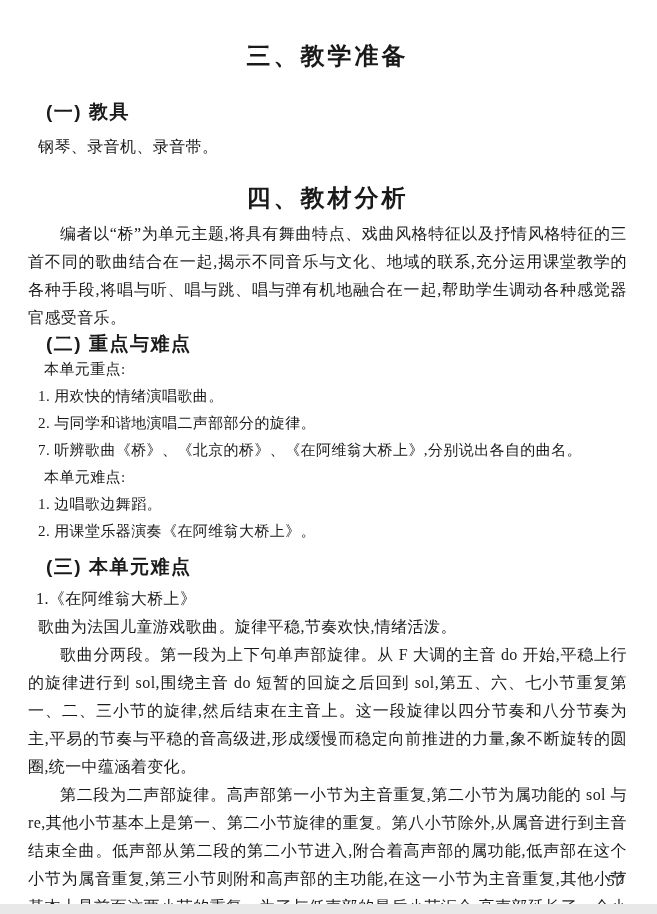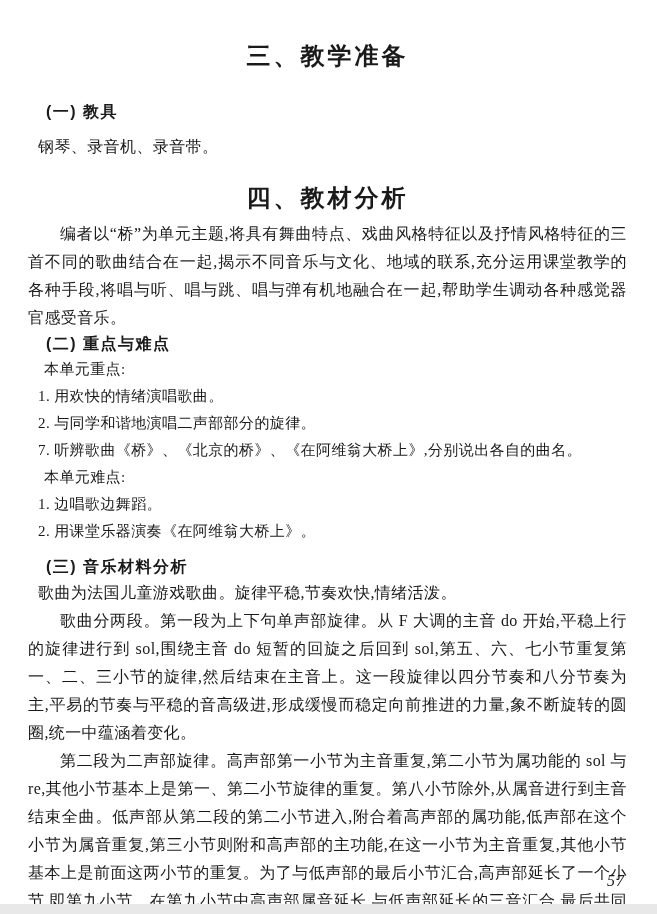--- a/index.html
+++ b/index.html
@@ -23,21 +23,21 @@
     font-size: 24px;
     letter-spacing: 3px;
     line-height: 28px;
   }
   .h1-top    { margin-top: 12px; }
   .h1-second { margin-top: 26px; }
   
   .h2 {
     font-family: "Liberation Sans", "DejaVu Sans", sans-serif;
     font-weight: bold;
-    font-size: 16px;
+    font-size: 19px;
     letter-spacing: 1.5px;
     line-height: 24px;
     padding-left: 18px;
   }
   .h2-aids     { margin-top: 30px; }
   .h2-intent   { margin-top: 28px; }
   .h2-points   { }
   .h2-material { margin-top: 10px; }
   
   .body-text {
@@ -87,22 +87,23 @@
 
   <div class="list-line">1. 用欢快的情绪演唱歌曲。</div>
   <div class="list-line">2. 与同学和谐地演唱二声部部分的旋律。</div>
   <div class="list-line">7. 听辨歌曲《桥》、《北京的桥》、《在阿维翁大桥上》,分别说出各自的曲名。</div>
 
   <div class="list-line label-line">本单元难点:</div>
 
   <div class="list-line">1. 边唱歌边舞蹈。</div>
   <div class="list-line">2. 用课堂乐器演奏《在阿维翁大桥上》。</div>
 
-  <div class="h2 h2-material">(三) 音乐材料分析</div>
+  <div class="h2 h2-material">(三) 本单元难点</div>
 
+  <div class="body-text standalone song-title-line">1.《在阿维翁大桥上》</div>
 
   <div class="body-text standalone song-intro-line">歌曲为法国儿童游戏歌曲。旋律平稳,节奏欢快,情绪活泼。</div>
 
   <div class="body-text para">歌曲分两段。第一段为上下句单声部旋律。从 F 大调的主音 do 开始,平稳上行的旋律进行到 sol,围绕主音 do 短暂的回旋之后回到 sol,第五、六、七小节重复第一、二、三小节的旋律,然后结束在主音上。这一段旋律以四分节奏和八分节奏为主,平易的节奏与平稳的音高级进,形成缓慢而稳定向前推进的力量,象不断旋转的圆圈,统一中蕴涵着变化。</div>
 
   <div class="body-text para">第二段为二声部旋律。高声部第一小节为主音重复,第二小节为属功能的 sol 与 re,其他小节基本上是第一、第二小节旋律的重复。第八小节除外,从属音进行到主音结束全曲。低声部从第二段的第二小节进入,附合着高声部的属功能,低声部在这个小节为属音重复,第三小节则附和高声部的主功能,在这一小节为主音重复,其他小节基本上是前面这两小节的重复。为了与低声部的最后小节汇合,高声部延长了一个小节,即第九小节。在第九小节中高声部属音延长,与低声部延长的三音汇合,最后共同结束在主音上。由此可见,主属交替进行的二声部合唱重点在最后一个小节的声部融合上。教学时,这最后一小节也应该是练习的</div>
 
   <div class="page-number">57</div>
 
 </div>

